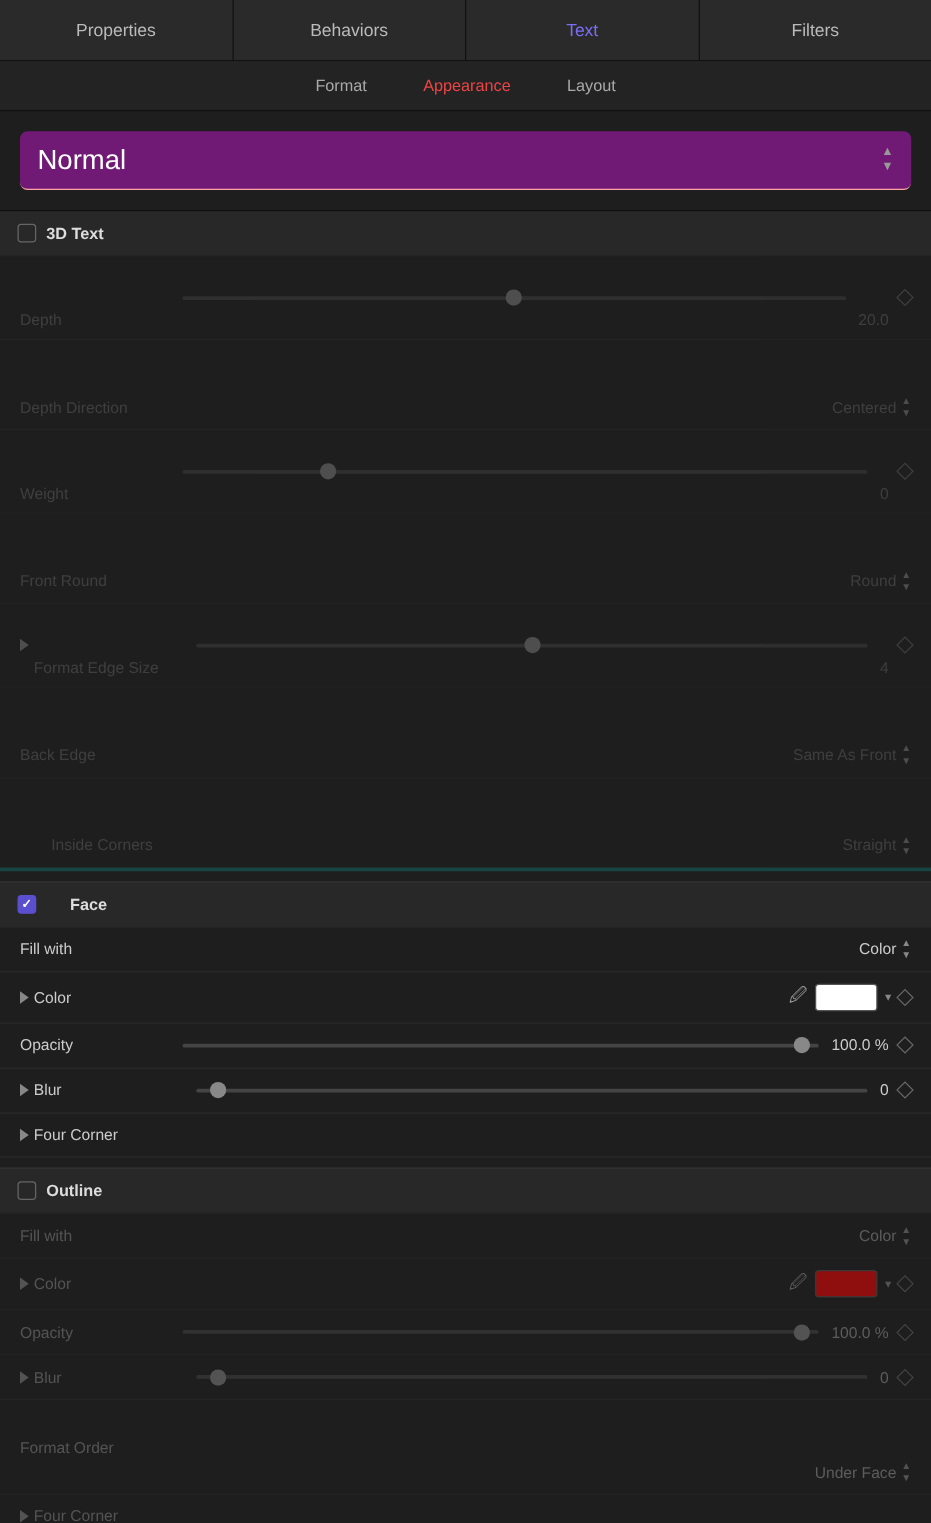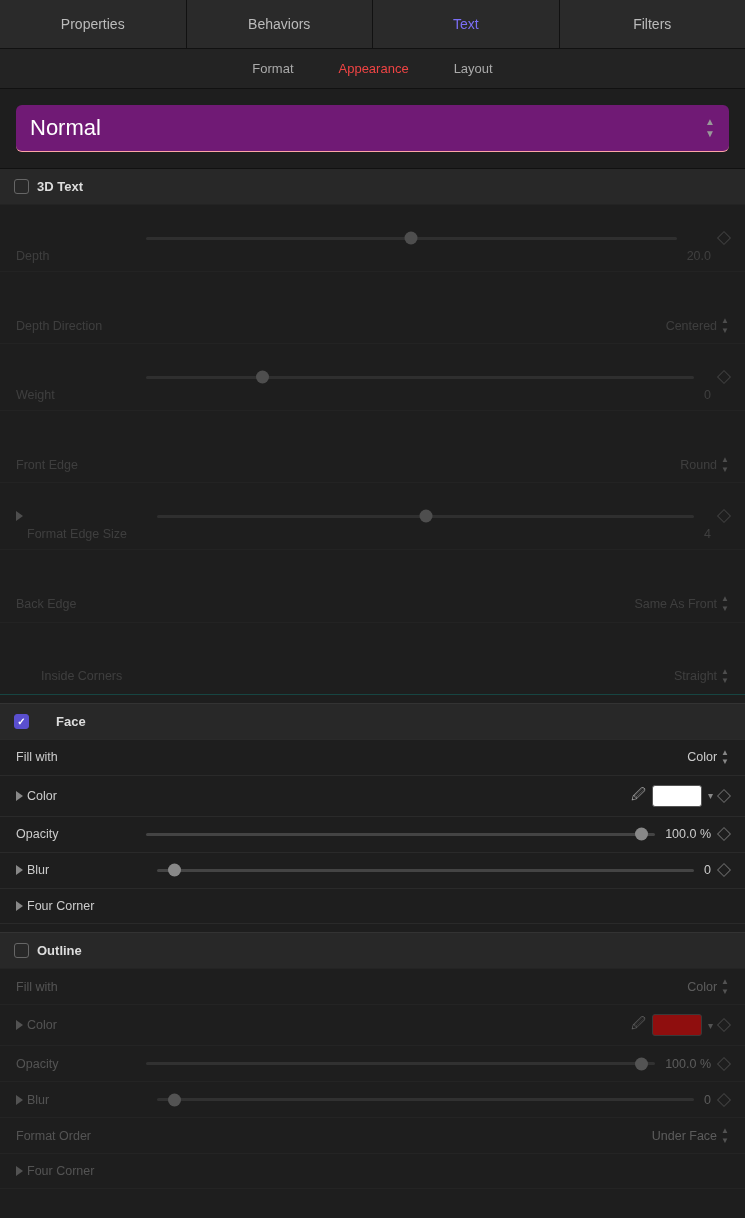--- a/index.html
+++ b/index.html
@@ -283,21 +283,21 @@
     <div class="slider-track">
       <div class="slider-thumb left-quarter"></div>
     </div>
     <span class="prop-value">0</span>
     <span style="margin-left: 8px;">
         <div class="diamond"></div>
       </span>
   </div>
 
   <div class="prop-row">
-    <span class="prop-label">Front Edge</span>
+    <span class="prop-label">Front Round</span>
     <span class="prop-value" style="margin-left:auto;">
       <span>Round</span>
       <div class="updown">
           <span>▲</span>
           <span>▼</span>
         </div>
     </span>
   </div>
 
   <div class="prop-row">
@@ -316,21 +316,21 @@
     <span class="prop-label">Back Edge</span>
     <span class="prop-value" style="margin-left:auto;">
       <span>Same As Front</span>
       <div class="updown">
           <span>▲</span>
           <span>▼</span>
         </div>
     </span>
   </div>
 
-  <div class="prop-row" style="border-bottom: 1px solid #0f766e; padding-left: 41px;">
+  <div class="prop-row" style="border-bottom: 3px solid #0f766e; padding-left: 41px;">
     <span class="prop-label">Inside Corners</span>
     <span class="prop-value" style="margin-left:auto;">
       <span>Straight</span>
       <div class="updown">
           <span>▲</span>
           <span>▼</span>
         </div>
     </span>
   </div>
 </div>
@@ -441,21 +441,21 @@
     </div>
     <span class="prop-value">0</span>
     <span style="margin-left: 8px;">
         <div class="diamond"></div>
       </span>
   </div>
 
 
   <div class="prop-row">
     <span class="prop-label">Format Order</span>
-    <span class="prop-value" style="margin-left:auto;">
+    <span class="prop-value" style="margin-left:auto;margin-top:40px;">
       <span>Under Face</span>
       <div class="updown">
           <span>▲</span>
           <span>▼</span>
         </div>
     </span>
   </div>
 
   <div class="prop-row" style="border-bottom: 1px solid #2a2a2a;">
     <span class="tri-right"></span>

